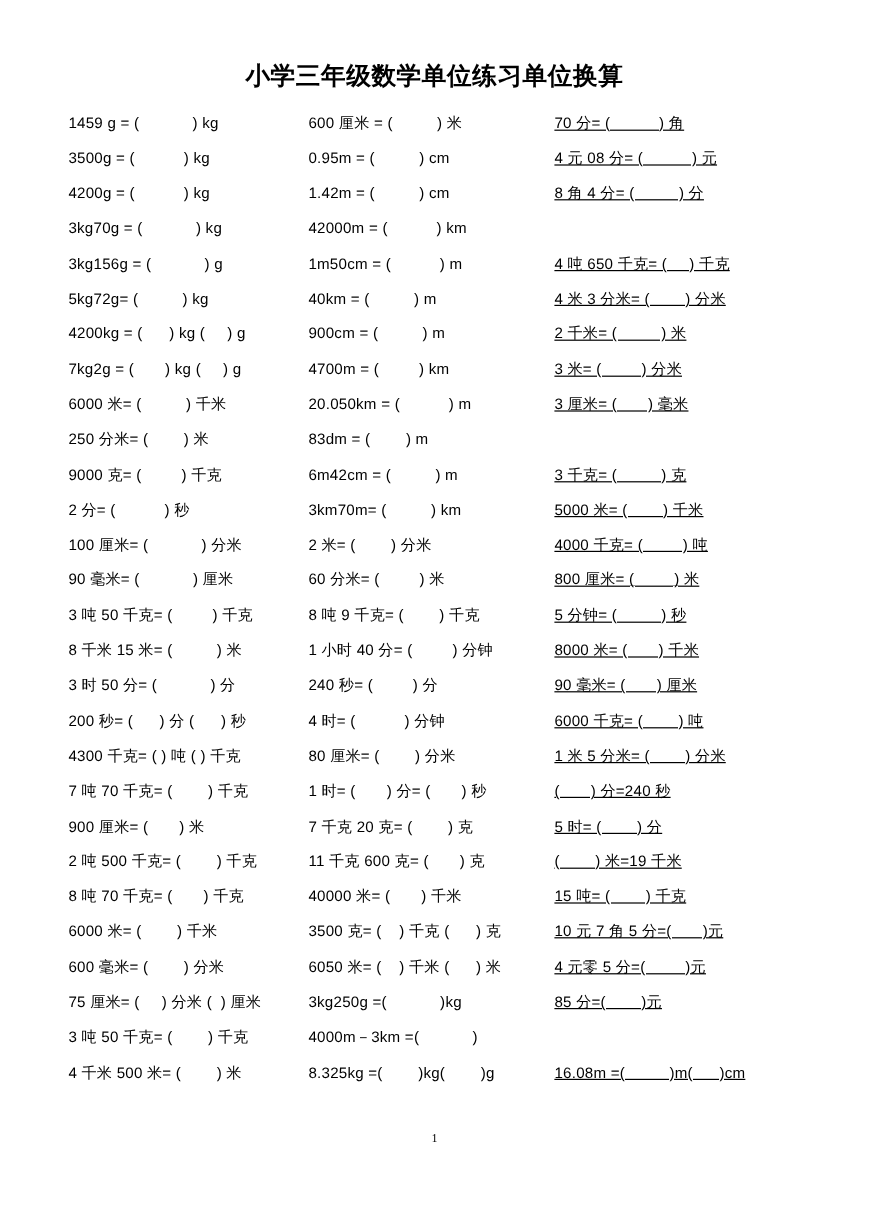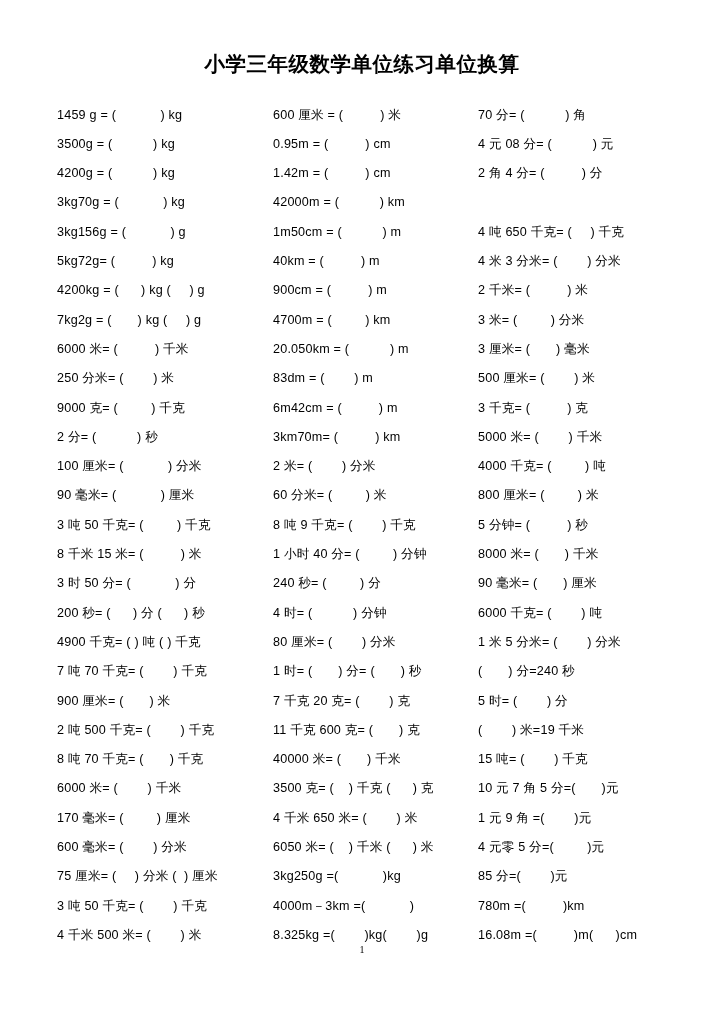--- a/index.html
+++ b/index.html
@@ -43,23 +43,23 @@
     height: 29.3px;
     white-space: nowrap;
   }
   .cell {
     font-size: 12.6px;
     line-height: 1.1;
     letter-spacing: 0.2px;
     white-space: pre;
     overflow: visible;
   }
-  .col1 { width: 200px; flex: 0 0 200px; margin-top: 12px; }
-  .col2 { width: 205px; flex: 0 0 205px; margin-left: 16px; }
-  .col3 { width: 215px; flex: 0 0 215px; }
+  .col1 { width: 200px; flex: 0 0 200px; }
+  .col2 { width: 205px; flex: 0 0 205px; }
+  .col3 { width: 215px; flex: 0 0 215px; text-decoration: underline; }
   .page-number {
     position: absolute;
     left: 0;
     right: 0;
     top: 944px;
     text-align: center;
     font-size: 10px;
     font-family: "Liberation Serif", "DejaVu Serif", serif;
   }
 </style>
@@ -78,21 +78,21 @@
       <div class="cell col3">70 分= (           ) 角</div>
     </div>
     <div class="row">
       <div class="cell col1">3500g = (           ) kg</div>
       <div class="cell col2">0.95m = (          ) cm</div>
       <div class="cell col3">4 元 08 分= (           ) 元</div>
     </div>
     <div class="row">
       <div class="cell col1">4200g = (           ) kg</div>
       <div class="cell col2">1.42m = (          ) cm</div>
-      <div class="cell col3">2 角 4 分= (          ) 分</div>
+      <div class="cell col3">8 角 4 分= (          ) 分</div>
     </div>
     <div class="row">
       <div class="cell col1">3kg70g = (            ) kg</div>
       <div class="cell col2">42000m = (           ) km</div>
     </div>
     <div class="row">
       <div class="cell col1">3kg156g = (            ) g</div>
       <div class="cell col2">1m50cm = (           ) m</div>
       <div class="cell col3">4 吨 650 千克= (     ) 千克</div>
     </div>
@@ -112,21 +112,20 @@
       <div class="cell col3">3 米= (         ) 分米</div>
     </div>
     <div class="row">
       <div class="cell col1">6000 米= (          ) 千米</div>
       <div class="cell col2">20.050km = (           ) m</div>
       <div class="cell col3">3 厘米= (       ) 毫米</div>
     </div>
     <div class="row">
       <div class="cell col1">250 分米= (        ) 米</div>
       <div class="cell col2">83dm = (        ) m</div>
-      <div class="cell col3">500 厘米= (        ) 米</div>
     </div>
     <div class="row">
       <div class="cell col1">9000 克= (         ) 千克</div>
       <div class="cell col2">6m42cm = (          ) m</div>
       <div class="cell col3">3 千克= (          ) 克</div>
     </div>
     <div class="row">
       <div class="cell col1">2 分= (           ) 秒</div>
       <div class="cell col2">3km70m= (          ) km</div>
       <div class="cell col3">5000 米= (        ) 千米</div>
@@ -155,21 +154,21 @@
       <div class="cell col1">3 时 50 分= (            ) 分</div>
       <div class="cell col2">240 秒= (         ) 分</div>
       <div class="cell col3">90 毫米= (       ) 厘米</div>
     </div>
     <div class="row">
       <div class="cell col1">200 秒= (      ) 分 (      ) 秒</div>
       <div class="cell col2">4 时= (           ) 分钟</div>
       <div class="cell col3">6000 千克= (        ) 吨</div>
     </div>
     <div class="row">
-      <div class="cell col1">4900 千克= ( ) 吨 ( ) 千克</div>
+      <div class="cell col1">4300 千克= ( ) 吨 ( ) 千克</div>
       <div class="cell col2">80 厘米= (        ) 分米</div>
       <div class="cell col3">1 米 5 分米= (        ) 分米</div>
     </div>
     <div class="row">
       <div class="cell col1">7 吨 70 千克= (        ) 千克</div>
       <div class="cell col2">1 时= (       ) 分= (       ) 秒</div>
       <div class="cell col3">(       ) 分=240 秒</div>
     </div>
     <div class="row">
       <div class="cell col1">900 厘米= (       ) 米</div>
@@ -185,38 +184,32 @@
       <div class="cell col1">8 吨 70 千克= (       ) 千克</div>
       <div class="cell col2">40000 米= (       ) 千米</div>
       <div class="cell col3">15 吨= (        ) 千克</div>
     </div>
     <div class="row">
       <div class="cell col1">6000 米= (        ) 千米</div>
       <div class="cell col2">3500 克= (    ) 千克 (      ) 克</div>
       <div class="cell col3">10 元 7 角 5 分=(       )元</div>
     </div>
     <div class="row">
-      <div class="cell col1">170 毫米= (         ) 厘米</div>
-      <div class="cell col2">4 千米 650 米= (        ) 米</div>
-      <div class="cell col3">1 元 9 角 =(        )元</div>
-    </div>
-    <div class="row">
       <div class="cell col1">600 毫米= (        ) 分米</div>
       <div class="cell col2">6050 米= (    ) 千米 (      ) 米</div>
       <div class="cell col3">4 元零 5 分=(         )元</div>
     </div>
     <div class="row">
       <div class="cell col1">75 厘米= (     ) 分米 (  ) 厘米</div>
       <div class="cell col2">3kg250g =(            )kg</div>
       <div class="cell col3">85 分=(        )元</div>
     </div>
     <div class="row">
       <div class="cell col1">3 吨 50 千克= (        ) 千克</div>
       <div class="cell col2">4000m－3km =(            )</div>
-      <div class="cell col3">780m =(          )km</div>
     </div>
     <div class="row">
       <div class="cell col1">4 千米 500 米= (        ) 米</div>
       <div class="cell col2">8.325kg =(        )kg(        )g</div>
       <div class="cell col3">16.08m =(          )m(      )cm</div>
     </div>
 
   </div>
 
   <div class="page-number">1</div>

